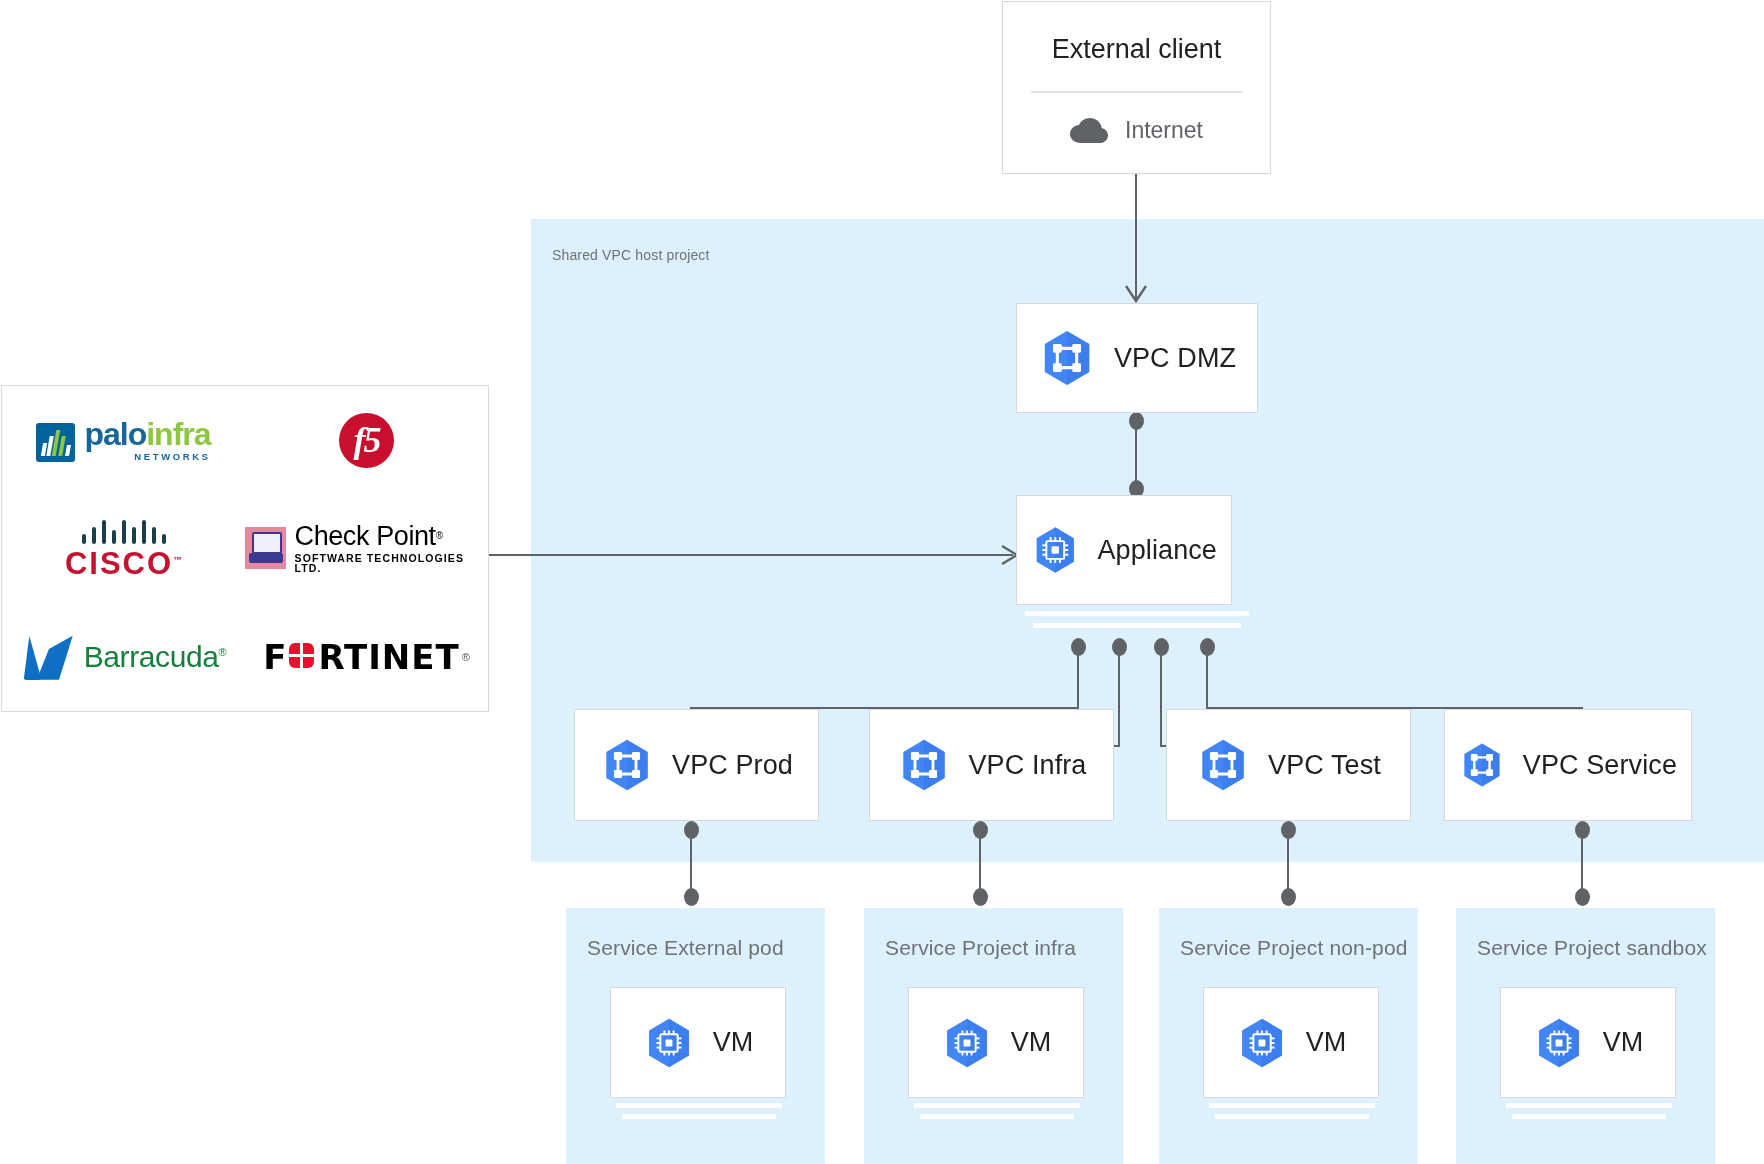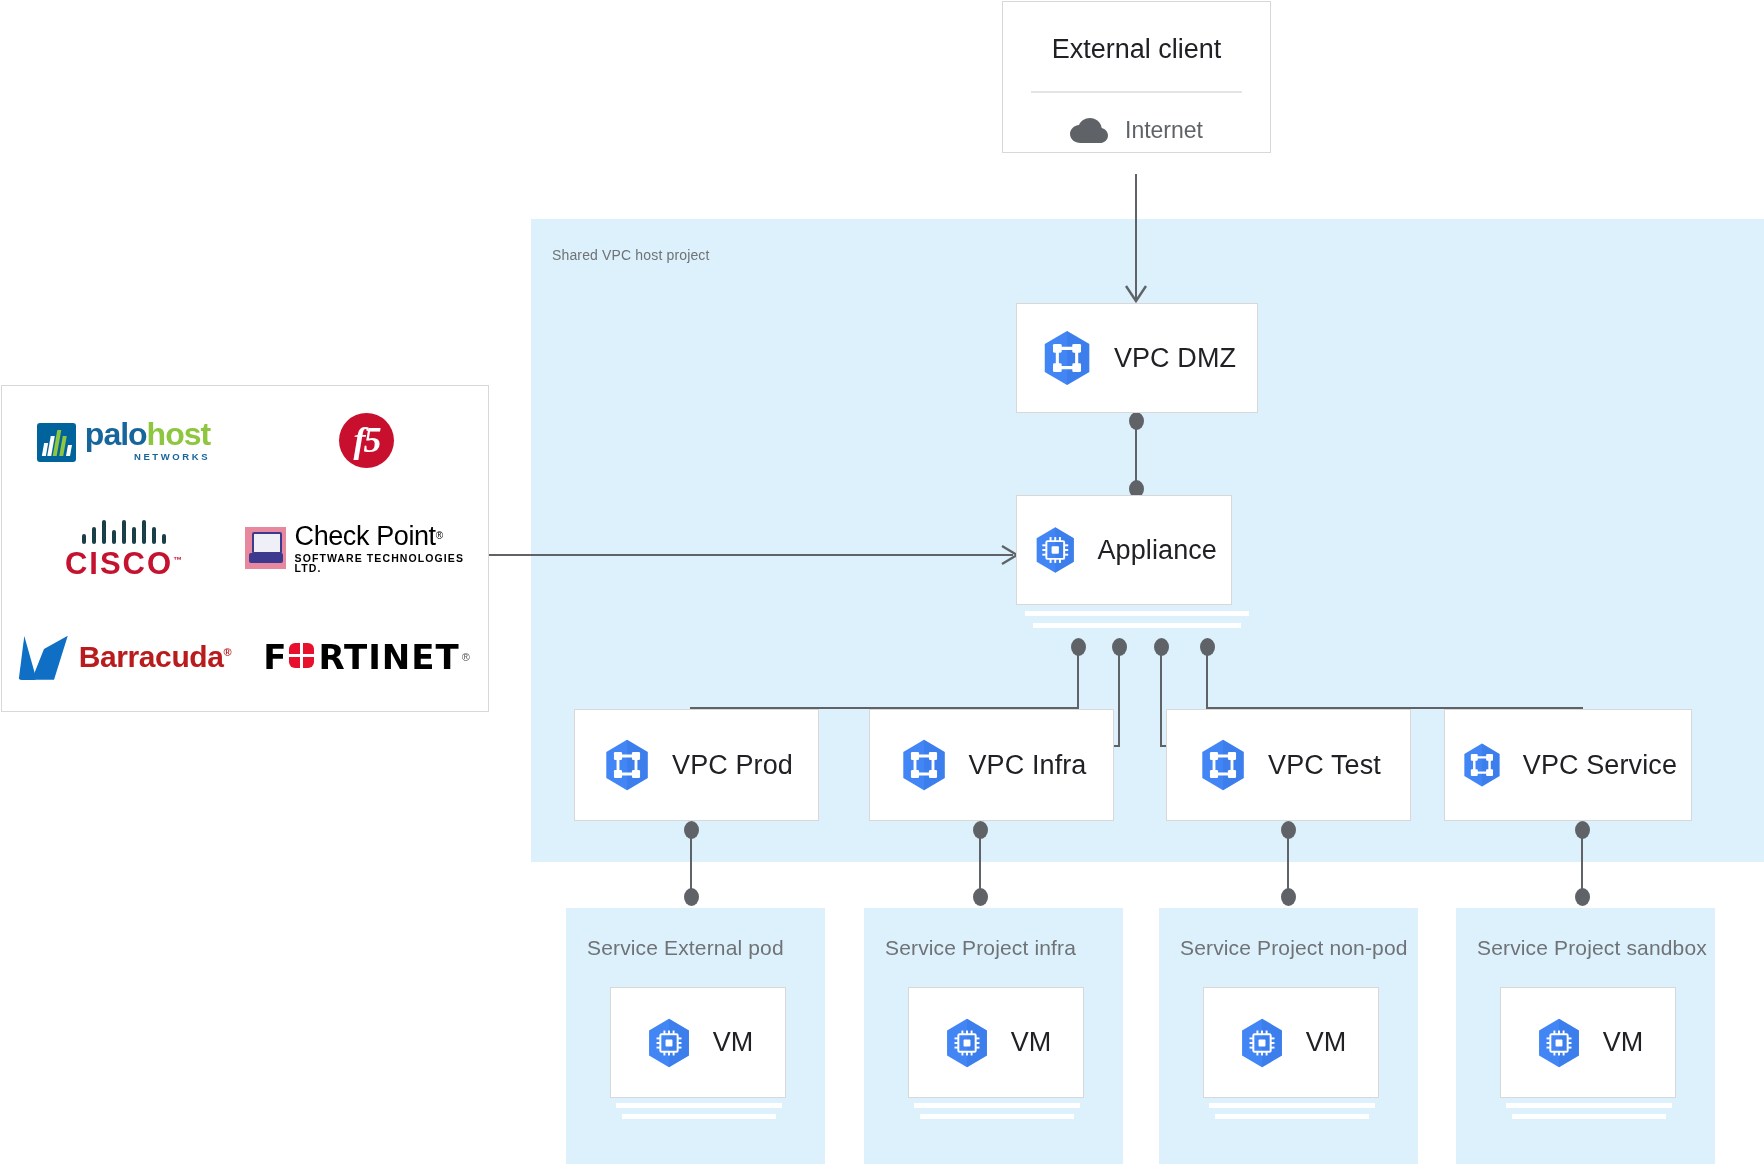--- a/index.html
+++ b/index.html
@@ -94,21 +94,21 @@
 
   
   .logo-bar{display:flex;align-items:center;gap:11px;}
   .bar-fin{position:relative;width:52px;height:46px;}
   .bar-fin .f1{position:absolute;left:0;bottom:0;width:0;height:0;
     border-left:11px solid transparent;border-right:7px solid transparent;border-bottom:44px solid #0f6fc4;
     transform:skewX(7deg);border-radius:3px;}
   .bar-fin .f2{position:absolute;left:16px;bottom:0;width:36px;height:44px;
     background:#0f6fc4;
     clip-path:polygon(100% 0,62% 100%,0 100%,34% 30%);}
-  .bar-txt{font-size:30px;color:#b91c1c;letter-spacing:-.4px;font-weight:bold;}
+  .bar-txt{font-size:30px;color:#15803d;letter-spacing:-.4px;}
   .bar-txt .reg{font-size:11px;vertical-align:super;}
 
   
   .logo-fort{display:flex;align-items:center;}
   .fort-txt{font-size:34px;font-weight:bold;color:#000;letter-spacing:1px;line-height:1;
     font-family:"DejaVu Sans",sans-serif;}
   .fort-o{display:inline-block;width:27px;height:27px;position:relative;vertical-align:-2px;margin:0 2px;}
   .fort-o i{position:absolute;background:#e8112d;}
   .fort-reg{font-size:11px;color:#555;vertical-align:sub;margin-left:2px;}
 
@@ -186,21 +186,21 @@
   <div class="dot" style="left:973px;top:888px;"></div>
 
   <div class="ln v" style="left:1287px;top:828px;height:68px;"></div>
   <div class="dot" style="left:1281px;top:821px;"></div>
   <div class="dot" style="left:1281px;top:888px;"></div>
 
   <div class="ln v" style="left:1581px;top:828px;height:68px;"></div>
   <div class="dot" style="left:1575px;top:821px;"></div>
   <div class="dot" style="left:1575px;top:888px;"></div>
 
-  <div class="abs ext-card" style="left:1002px;top:1px;width:269px;height:152px;">
+  <div class="abs ext-card" style="left:1002px;top:1px;width:269px;height:173px;">
     <div class="ext-title">External client</div>
     <div class="ext-rule"></div>
     <div class="ext-row">
       <svg width="38" height="26" viewBox="0 0 38 26">
         <path d="M10.5 25 C4.7 25 0 21 0 16 C0 11.4 3.9 7.5 9 7.1 C10.6 2.9 14.9 0 19.9 0 C25.9 0 30.9 4.3 31.7 9.9 C35.3 10.7 38 13.7 38 17.4 C38 21.6 34.3 25 29.8 25 Z" fill="#5f6368"></path>
       </svg>
       <span class="lbl">Internet</span>
     </div>
   </div>
 
@@ -426,21 +426,21 @@
       <div class="vendor-cell">
         <div class="logo-palo">
           <div class="palo-mark">
             <i class="w" style="left:6px;  height:13px;"></i>
             <i class="w" style="left:12px; height:20px;"></i>
             <i style="left:18px; height:26px;"></i>
             <i style="left:24px; height:20px;"></i>
             <i class="w" style="left:30px; height:11px;"></i>
           </div>
           <div class="palo-txt">
-            <span class="w1">palo</span><span class="w2">host</span>
+            <span class="w1">palo</span><span class="w2">infra</span>
             <div class="palo-sub">NETWORKS</div>
           </div>
         </div>
       </div>
 
       <div class="vendor-cell">
         <div class="logo-f5">f5</div>
       </div>
 
       <div class="vendor-cell">

